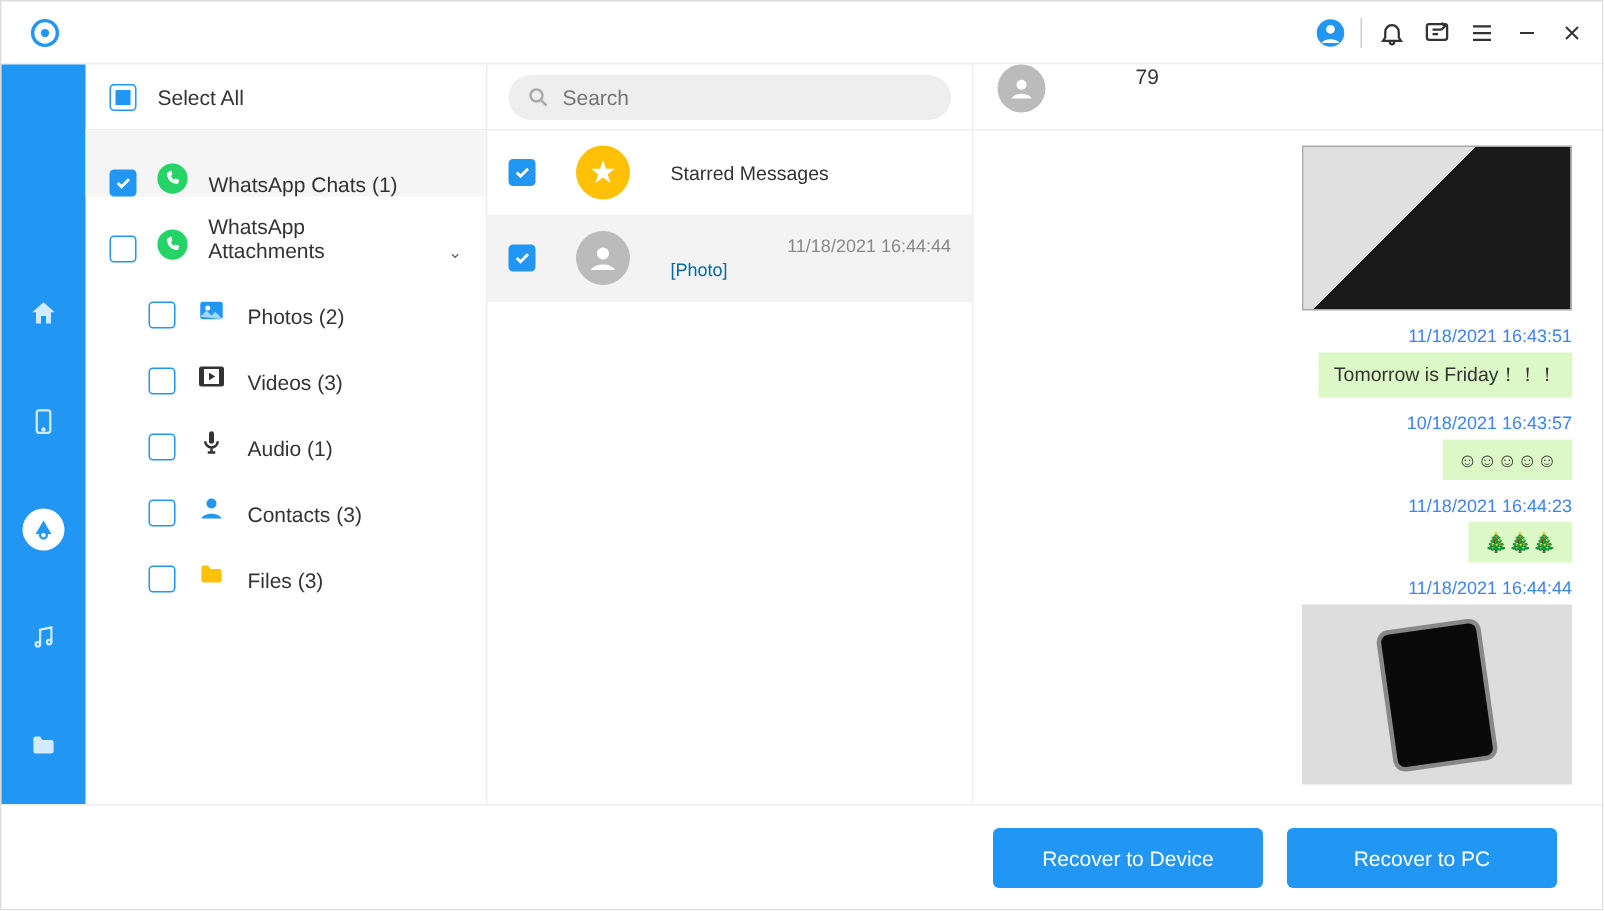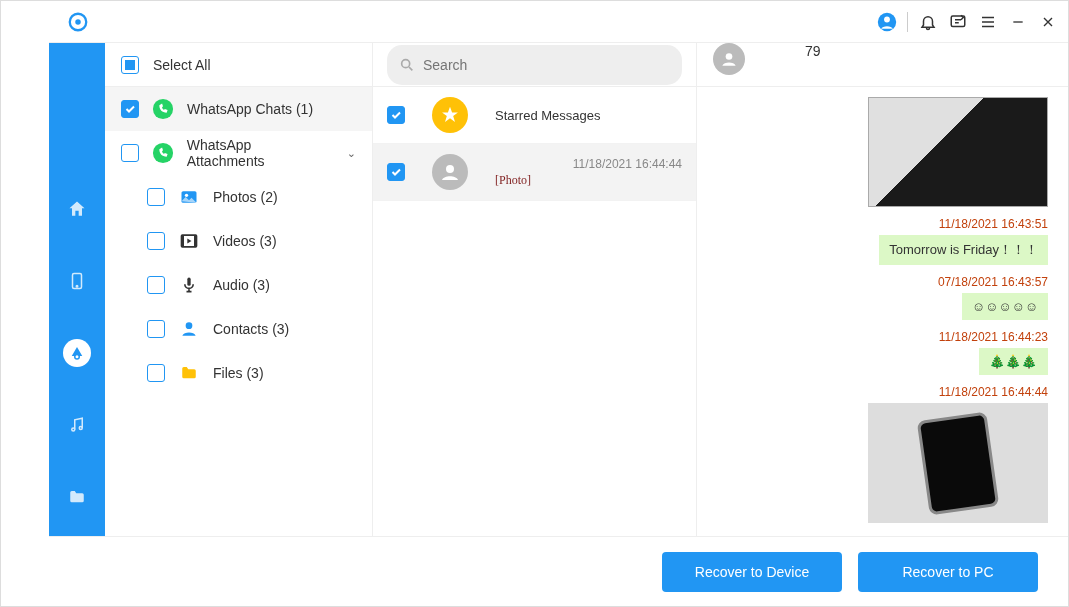--- a/index.html
+++ b/index.html
@@ -1,17 +1,17 @@
 <!DOCTYPE html>
 <html><head>
 <meta charset="utf-8">
 <style>
   * { box-sizing: border-box; margin: 0; padding: 0; font-family: -apple-system, BlinkMacSystemFont, "Segoe UI", sans-serif; }
   body { width: 1069px; height: 607px; background: #fff; overflow: hidden; font-size: 14px; color: #333; }
-  .app { display: flex; flex-direction: column; width: 100%; height: 100%; border: 1px solid #ddd; padding-left: 48px; }
+  .app { display: flex; flex-direction: column; width: 100%; height: 100%; border: 1px solid #ddd; }
   
   
   .titlebar { height: 42px; display: flex; align-items: center; padding: 0 10px 0 18px; border-bottom: 1px solid #eee; }
   .titlebar-left { width: 40px; display: flex; align-items: center; justify-content: flex-start; }
   .titlebar-right { margin-left: auto; display: flex; align-items: center; gap: 10px; }
   .tb-icon { width: 20px; height: 20px; display: flex; align-items: center; justify-content: center; color: #555; cursor: pointer; }
   .tb-sep { width: 1px; height: 20px; background: #ccc; }
   
   
   .body { display: flex; flex: 1; min-height: 0; }
@@ -19,51 +19,51 @@
   
   .rail { width: 56px; background: #2196F3; display: flex; flex-direction: column; align-items: center; padding-top: 0; gap: 40px; }
   .rail-item { width: 32px; height: 32px; display: flex; align-items: center; justify-content: center; color: #fff; opacity: 0.8; cursor: pointer; position: relative; }
   .rail-item.active { opacity: 1; }
   .rail-item.active .circ { background: #fff; border-radius: 50%; width: 28px; height: 28px; display:flex; align-items:center; justify-content:center; }
   .rail-item.active svg { color: #2196F3; }
   
   
   .sidebar { width: 268px; display: flex; flex-direction: column; border-right: 1px solid #eee; }
   .select-all-row { height: 44px; display: flex; align-items: center; gap: 14px; padding: 0 16px; border-bottom: 1px solid #eee; }
-  .cat-row { height: 44px; display: flex; align-items: center; gap: 12px; padding: 0 16px; cursor: pointer; }
+  .cat-row { height: 44px; display: flex; align-items: flex-end; gap: 12px; padding: 0 16px; cursor: pointer; }
   .cat-row.indent { padding-left: 42px; }
   .cat-row.root.active { background: #f5f5f5; }
   .cat-icon { width: 24px; height: 24px; display:flex; align-items:center; justify-content:center; }
   .chev { margin-left: 4px; color: #666; font-size: 11px; }
   
   .chk { width: 18px; height: 18px; border: 1.5px solid #2196F3; border-radius: 3px; display:flex; align-items:center; justify-content:center; flex:none; cursor:pointer; }
   .chk.checked { background: #2196F3; color:#fff; }
   .chk.indet::after { content:''; width:10px; height:10px; background:#2196F3; }
   
   
   .chatlist { width: 324px; display:flex; flex-direction:column; border-right:1px solid #eee; }
   .search-row { height:44px; display:flex; align-items:center; padding:0 14px; border-bottom:1px solid #eee; }
-  .search-box { flex:1; height:40px; background:#eee; border-radius:15px; display:flex; align-items:center; padding:0 12px; gap:8px; color:#aaa; }
+  .search-box { flex:1; height:30px; background:#eee; border-radius:15px; display:flex; align-items:center; padding:0 12px; gap:8px; color:#aaa; }
   .search-box input { border:none; background:transparent; outline:none; flex:1; font-size:14px; color:#555; }
   .chat-item { display:flex; align-items:center; gap:27px; padding:10px 14px; border-bottom:1px solid #f2f2f2; cursor:pointer; }
   .chat-item.sel { background:#f3f3f3; }
   .avatar { width:36px; height:36px; border-radius:50%; background:#bbb; display:flex; align-items:center; justify-content:center; flex:none; }
   .star-badge { width:36px; height:36px; border-radius:50%; background:#FFC107; display:flex; align-items:center; justify-content:center; flex:none; }
   .chat-main { flex:1; min-width:0; }
   .chat-top { display:flex; justify-content:space-between; gap:8px; font-size:13px; }
   .chat-name { color:#ccc; }
   .chat-date { color:#888; font-size:12px; }
-  .chat-sub { color:#7f1d1d; font-size:12px; margin-top:2px;font-family:Liberation Serif, serif; }
+  .chat-sub { color:#0369a1; font-size:12px; margin-top:2px; }
   
   
   .conv { flex:1; display:flex; flex-direction:column; min-width:0; background:#fff; }
   .conv-header { height:44px; display:flex; gap:0; padding:0 16px; border-bottom:1px solid #eee; }
   .conv-header .name { color:#ccc; }
   .conv-body { flex:1; overflow-y:auto; padding:10px 20px; display:flex; flex-direction:column; align-items:flex-end; gap:4px; }
-  .msg-time { font-size:12px; color:#c2410c; margin-top:6px; }
+  .msg-time { font-size:12px; color:#3b82f6; margin-top:6px; }
   .bubble { background:#DCF8C6; border-radius:0; padding:6px 10px; max-width:200px; font-size:13px; color:#333; text-align:center; }
   .photo-thumb { width:180px; height:110px; background:#ccc; border:1px solid #aaa; position:relative; }
   .kb-thumb { background:linear-gradient(135deg,#e0e0e0 40%,#1a1a1a 40%); }
   .phone-thumb { width:180px; height:120px; background:#ddd; display:flex; align-items:center; justify-content:center; }
   .phone-thumb .phone { width:70px; height:95px; background:#0a0a0a; border-radius:8px; border:3px solid #888; transform:rotate(-8deg); }
   
   
   .footer { height:70px; border-top:1px solid #eee; display:flex; align-items:center; padding:0 30px; gap:16px; }
   .btn { height:40px; padding:0 24px; border-radius:4px; display:flex; align-items:center; justify-content:center; cursor:pointer; font-size:14px; }
   .btn-outline { border:1.5px solid #2196F3; color:#2196F3; background:#fff; }
@@ -218,21 +218,21 @@
       </div>
 
       <div class="cat-row indent">
         <div class="chk"></div>
         <div class="cat-icon">
           <svg width="20" height="20" viewBox="0 0 24 24" fill="#333">
               <rect x="10" y="3" width="4" height="10" rx="2"></rect>
               <path d="M7 11a5 5 0 0010 0M12 16v4M9 20h6" stroke="#333" stroke-width="2" fill="none"></path>
             </svg>
         </div>
-        <span>Audio (3)</span>
+        <span>Audio (1)</span>
       </div>
 
       <div class="cat-row indent">
         <div class="chk"></div>
         <div class="cat-icon">
           <svg width="20" height="20" viewBox="0 0 24 24" fill="#2196F3">
               <circle cx="12" cy="8" r="4"></circle>
               <path d="M4 20c2-5 14-5 16 0z"></path>
             </svg>
         </div>
@@ -311,21 +311,21 @@
         </div>
         <span class="name" style="min-width:60px"></span>
         <span>79</span>
       </div>
       <div class="conv-body">
         <div class="photo-thumb kb-thumb"></div>
 
         <div class="msg-time">11/18/2021 16:43:51</div>
         <div class="bubble">Tomorrow is Friday！！！</div>
 
-        <div class="msg-time">07/18/2021 16:43:57</div>
+        <div class="msg-time">10/18/2021 16:43:57</div>
         <div class="bubble">☺☺☺☺☺</div>
 
         <div class="msg-time">11/18/2021 16:44:23</div>
         <div class="bubble">🎄🎄🎄</div>
 
         <div class="msg-time">11/18/2021 16:44:44</div>
         <div class="phone-thumb">
             <div class="phone"></div>
           </div>
       </div>

